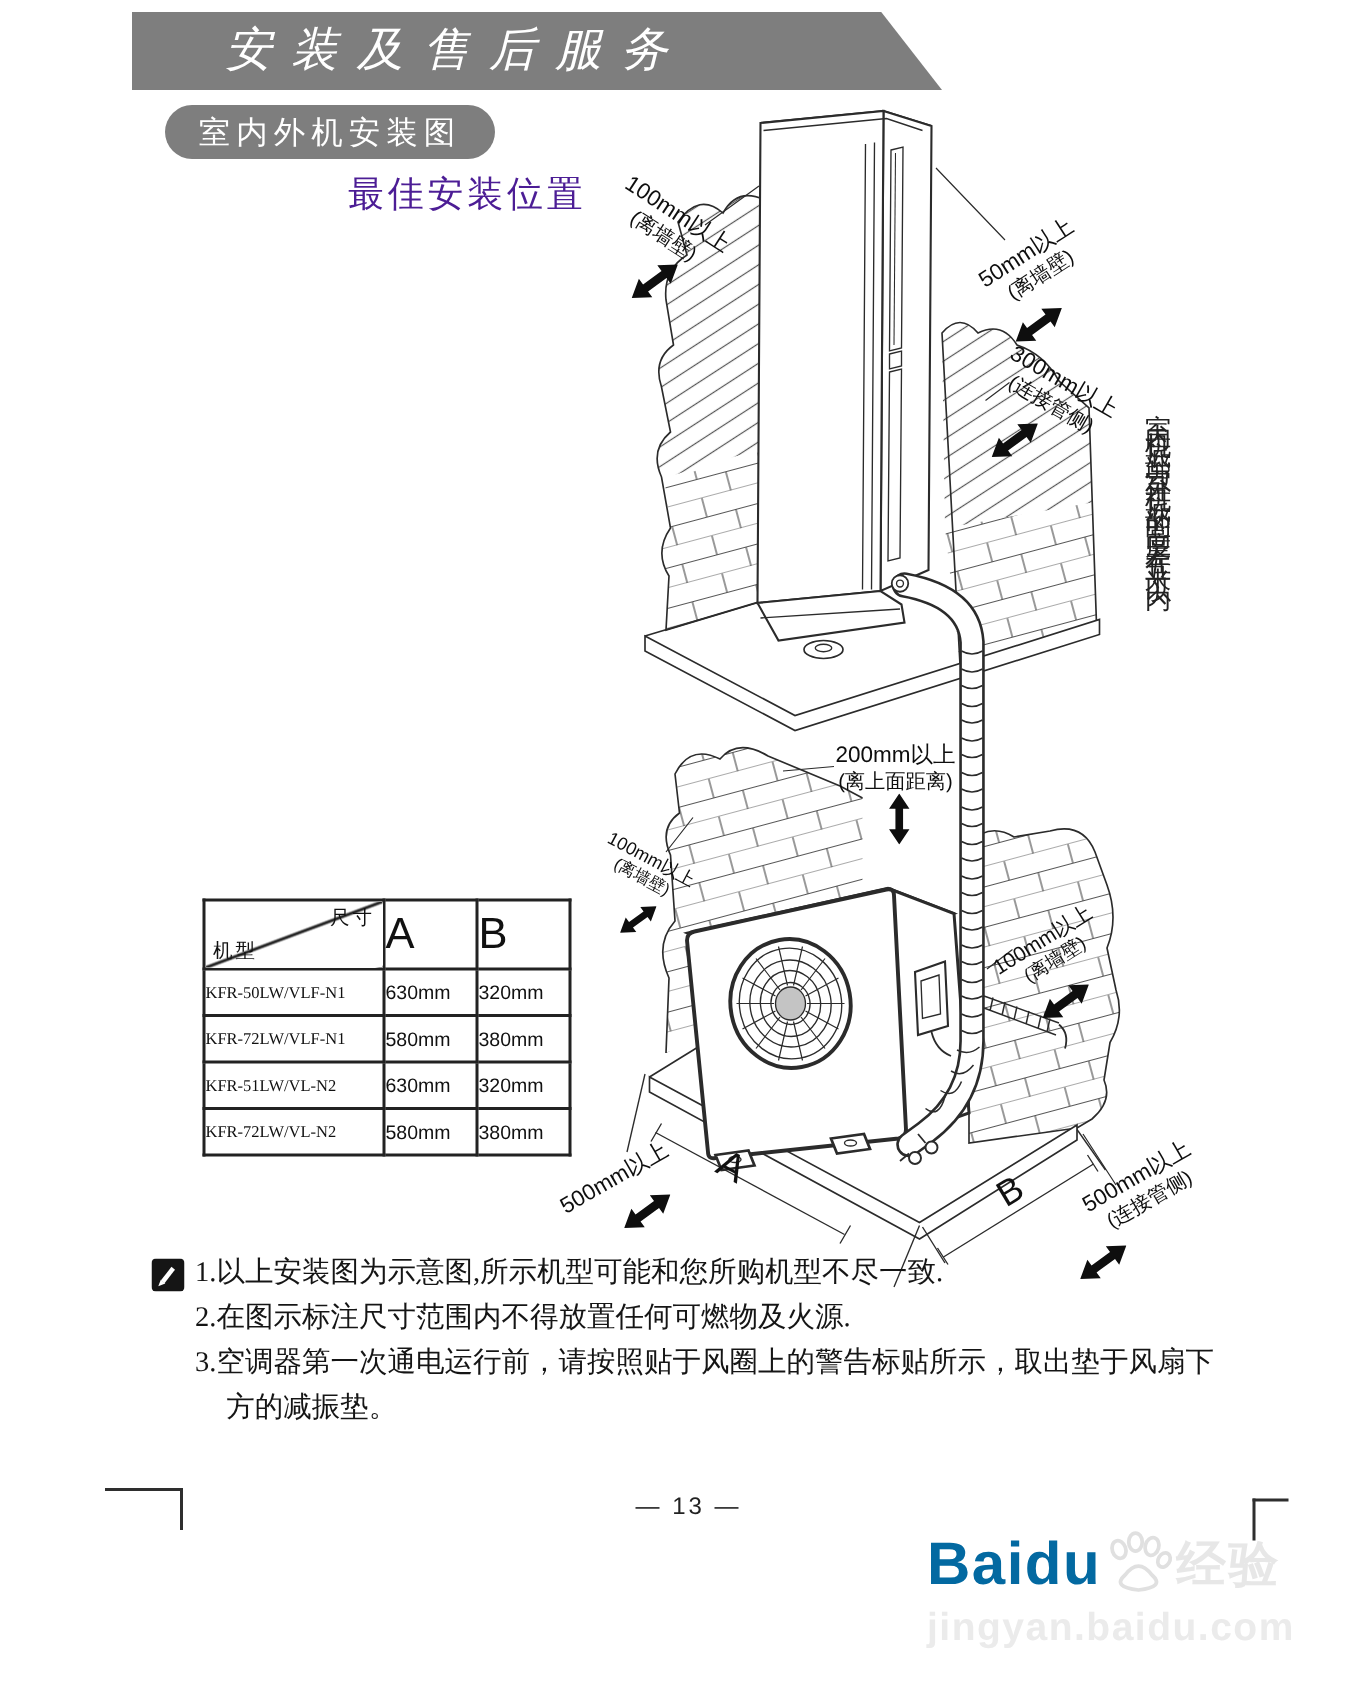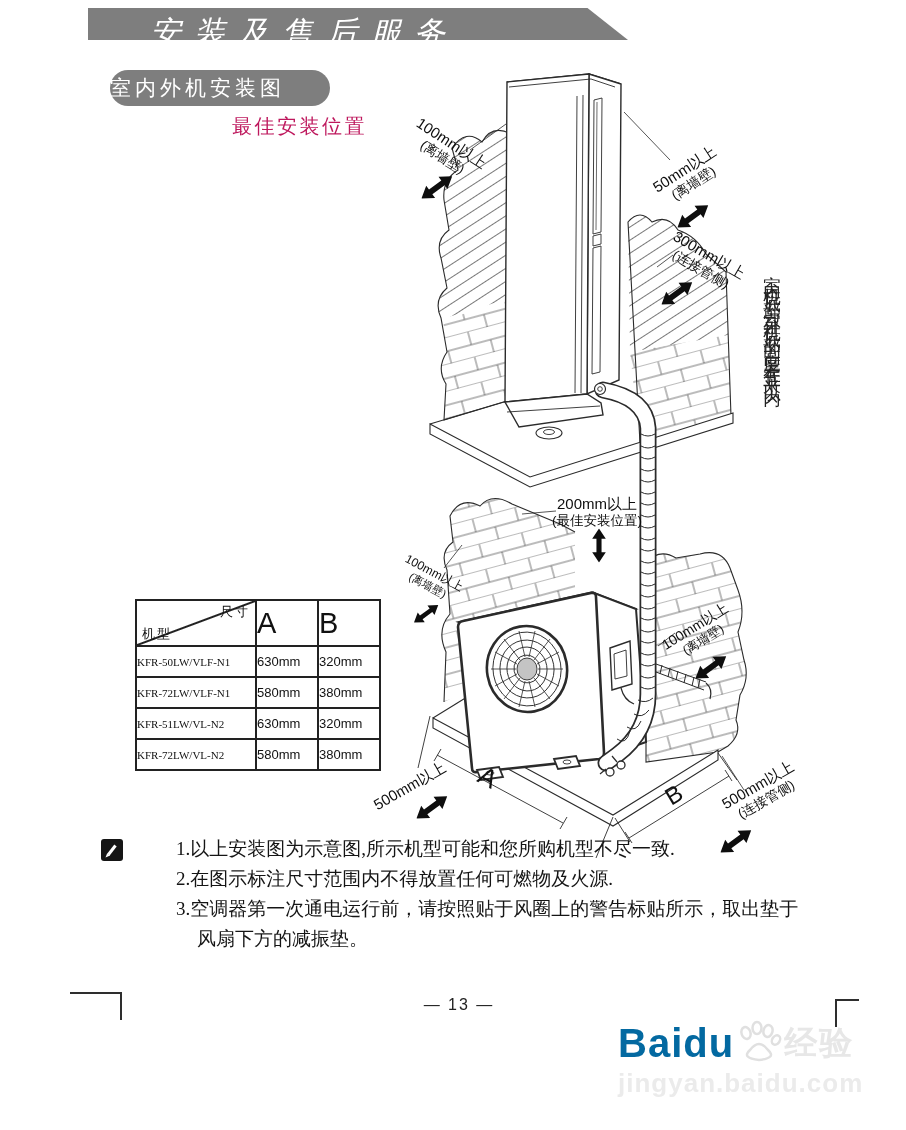--- a/index.html
+++ b/index.html
@@ -1,26 +1,26 @@
 <!DOCTYPE html>
 <html><head>
 <meta charset="utf-8">
 <style>
   html,body{margin:0;padding:0;background:#fff;}
   .page{position:relative;width:906px;height:1130px;background:#fff;overflow:hidden;
         font-family:"Liberation Sans",sans-serif;outline:1px solid #eee;}
   
-  .banner{position:absolute;left:88px;top:8px;width:540px;height:32px;background:#7e7e7e;
+  .banner{position:absolute;left:88px;top:8px;width:540px;height:52px;background:#7e7e7e;
           clip-path:polygon(0 0,92.5% 0,100% 100%,0 100%);}
   .banner-text{position:absolute;left:62px;top:0;height:48px;line-height:50px;color:#fff;
           font-family:"Liberation Serif",serif;font-style:italic;font-size:31px;letter-spacing:13px;white-space:nowrap;}
   .pill{position:absolute;left:110px;top:70px;width:220px;height:36px;background:#7e7e7e;border-radius:18px;
-        color:#fff;line-height:37px;font-size:21px;letter-spacing:4px;
+        color:#fff;text-align:center;line-height:37px;font-size:21px;letter-spacing:4px;
         font-family:"Liberation Serif",serif;}
-  .caption{position:absolute;left:232px;top:113px;font-size:20px;letter-spacing:2.5px;color:#be185d;
+  .caption{position:absolute;left:232px;top:113px;font-size:24px;letter-spacing:2.5px;color:#4c1d95;
         font-family:"Liberation Serif",serif;}
   
   .ann{position:absolute;width:110px;text-align:center;line-height:1.13;color:#0e0e0e;white-space:nowrap;}
   .ann .l1{font-size:15px;display:block;}
   .ann .l2{font-size:13.5px;display:block;}
   .ann-sm .l1{font-size:12px;}
   .ann-sm .l2{font-size:11px;}
   .dim{position:absolute;font-size:26px;color:#111;font-family:"Liberation Sans",sans-serif;}
   .darrow{position:absolute;}
   .sidenote{position:absolute;left:760px;top:262px;height:460px;writing-mode:vertical-rl;
@@ -33,21 +33,21 @@
   .corner .ct{position:absolute;right:5px;top:2px;font-size:13px;color:#111;font-family:"Liberation Serif",serif;letter-spacing:2px;}
   .corner .cb{position:absolute;left:5px;bottom:2px;font-size:13px;color:#111;font-family:"Liberation Serif",serif;letter-spacing:2px;}
   .colh{width:60px;font-size:29px;font-weight:400;color:#111;}
   .model{height:29px;font-size:11px;font-family:"Liberation Serif",serif;color:#111;letter-spacing:0;margin-top:40px;}
   .val{font-size:13px;color:#111;}
   
   .notes{position:absolute;left:100px;top:834px;width:716px;color:#151515;
         font-family:"Liberation Serif",serif;font-size:19px;line-height:30px;}
   .notes-icon{position:absolute;left:1px;top:5px;}
   .notes-list{margin:0 0 0 30px;}
-  .note-item{text-indent:-1.1em;padding-left:1.1em;margin-left:46px;}
+  .note-item{text-indent:-1.1em;padding-left:1.1em;}
   
   .pagenum{position:absolute;left:6px;top:996px;width:100%;text-align:center;font-size:16px;color:#222;letter-spacing:2px;}
   .corner-bl{position:absolute;left:70px;top:992px;width:50px;height:26px;border-top:2px solid #2e2e2e;border-right:2px solid #2e2e2e;}
   .corner-br{position:absolute;left:835px;top:999px;width:22px;height:26px;border-top:2px solid #2e2e2e;border-left:2px solid #2e2e2e;}
   
   .wm{position:absolute;left:618px;top:1020px;color:#e4e4e4;font-family:"Liberation Sans",sans-serif;}
   .wm-row{display:flex;align-items:center;gap:2px;}
   .wm-brand{font-size:40px;font-weight:bold;letter-spacing:1px;color:#0369a1;}
   .wm-suffix{font-size:33px;font-weight:bold;color:#e7e7e7;letter-spacing:2px;text-align:center;}
   .wm-url{font-size:26px;font-weight:bold;color:#ebebeb;margin-top:2px;letter-spacing:1px;}
@@ -180,21 +180,21 @@
   <div class="ann" style="left:634px;top:160px;transform:rotate(-33deg);">
     <span class="l1">50mm以上</span>
     <span class="l2">(离墙壁)</span>
   </div>
   <div class="ann" style="left:650px;top:246px;transform:rotate(30deg);">
     <span class="l1">300mm以上</span>
     <span class="l2">(连接管侧)</span>
   </div>
   <div class="ann" style="left:542px;top:496px;">
     <span class="l1">200mm以上</span>
-    <span class="l2">(最佳安装位置)</span>
+    <span class="l2">(离上面距离)</span>
   </div>
   <div class="ann ann-sm" style="left:386px;top:566px;width:90px;transform:rotate(28deg);">
     <span class="l1">100mm以上</span>
     <span class="l2">(离墙壁)</span>
   </div>
   <div class="ann" style="left:644px;top:618px;transform:rotate(-32deg);font-size:14px;">
     <span class="l1" style="font-size:14px;">100mm以上</span>
     <span class="l2" style="font-size:12.5px;">(离墙壁)</span>
   </div>
   <div class="ann" style="left:355px;top:778px;transform:rotate(-30deg);">

